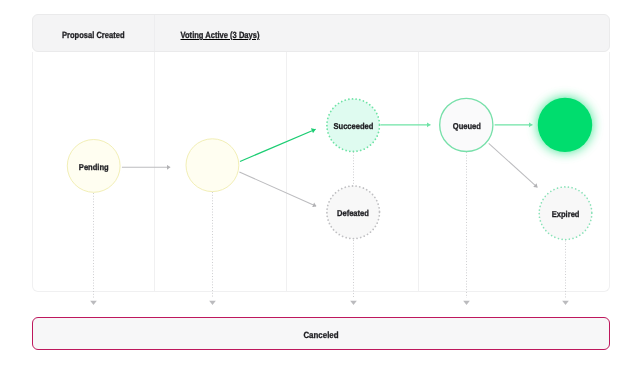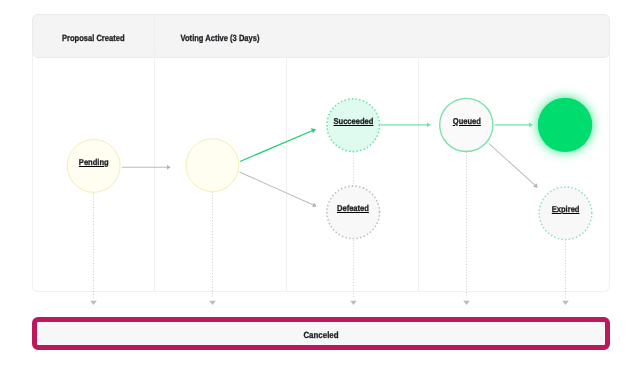--- a/index.html
+++ b/index.html
@@ -6,47 +6,47 @@
   html,body{margin:0;padding:0;}
   body{
     width:640px;height:372px;background:#ffffff;overflow:hidden;
     font-family:"Liberation Sans",sans-serif;
     -webkit-font-smoothing:antialiased;
     text-rendering:geometricPrecision;
   }
   *{-webkit-font-smoothing:antialiased;}
   #stage{position:relative;width:640px;height:372px;}
   .lane-header{
-    position:absolute;left:32px;top:14px;width:578px;height:44px;
+    position:absolute;left:32px;top:14px;width:578px;height:38px;
     background:#f4f4f5;border:1px solid #eaeaeb;border-radius:6px;
     box-sizing:border-box;display:flex;
   }
   .lane-cell{
     display:flex;align-items:center;justify-content:center;height:100%;
     box-sizing:border-box;
   }
-  .lane-cell + .lane-cell{border-left:1px solid #ededef;}
+  .lane-cell + .lane-cell{border-left:1px solid #ededef;text-decoration:underline;}
   .lane-label{position:relative;top:1.8px;font-size:9px;font-weight:700;color:#1e1e22;letter-spacing:0;-webkit-text-stroke:.3px #1e1e22;
     display:inline-block;transform:scaleX(.84);transform-origin:center;white-space:nowrap;}
   .grid-body{
     position:absolute;left:32px;top:52px;width:578px;height:240px;
     border:1px solid #f0f0f1;border-top:0;border-radius:0 0 6px 6px;
     box-sizing:border-box;
   }
   .vline{position:absolute;top:0;bottom:0;width:1px;background:#f0f0f1;}
   .cancel-bar{
     position:absolute;left:32px;top:317px;width:578px;height:33px;
-    background:#f7f7f8;border:5px solid #be185d;border-radius:6px;
+    background:#f7f7f8;border:1px solid #be185d;border-radius:6px;
     box-sizing:border-box;display:flex;align-items:center;justify-content:center;
   }
   .cancel-label{position:relative;top:1.5px;font-size:9px;font-weight:700;color:#1e1e22;-webkit-text-stroke:.3px #1e1e22;display:inline-block;transform:scaleX(.88);transform-origin:center;}
   svg.overlay{position:absolute;left:0;top:0;width:640px;height:372px;}
   .node{
     position:absolute;width:60px;height:20px;margin-left:-30px;margin-top:-10px;
-    display:flex;justify-content:center;text-decoration:underline;
+    display:flex;align-items:center;justify-content:center;
   }
   .node-label{position:relative;top:.7px;font-size:8.5px;font-weight:700;color:#1e1e22;white-space:nowrap;-webkit-text-stroke:.3px #1e1e22;
     display:inline-block;transform:scaleX(.89);transform-origin:center;}
   .n-pending{left:93.7px;top:165.9px;}
   .n-active{left:212.4px;top:165.2px;}
   .n-succeeded{left:353.2px;top:125.2px;}
   .n-defeated{left:353.2px;top:212.3px;}
   .n-queued{left:466.8px;top:124.9px;}
   .n-executed{left:565px;top:124.9px;}
   .n-executed .node-label{color:#ffffff;-webkit-text-stroke:.3px #ffffff;}

